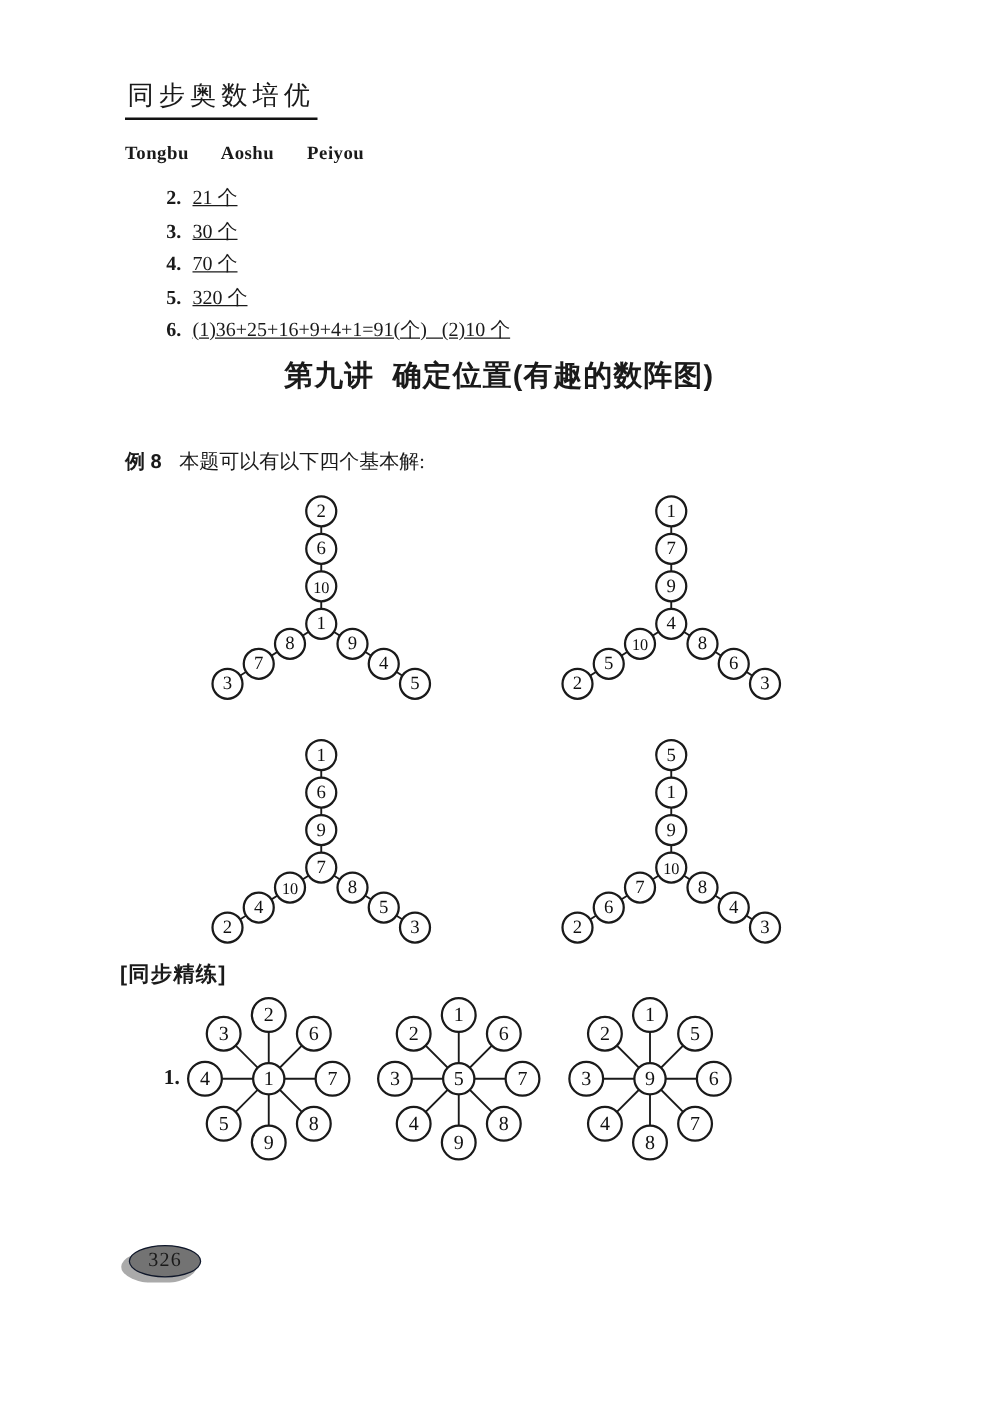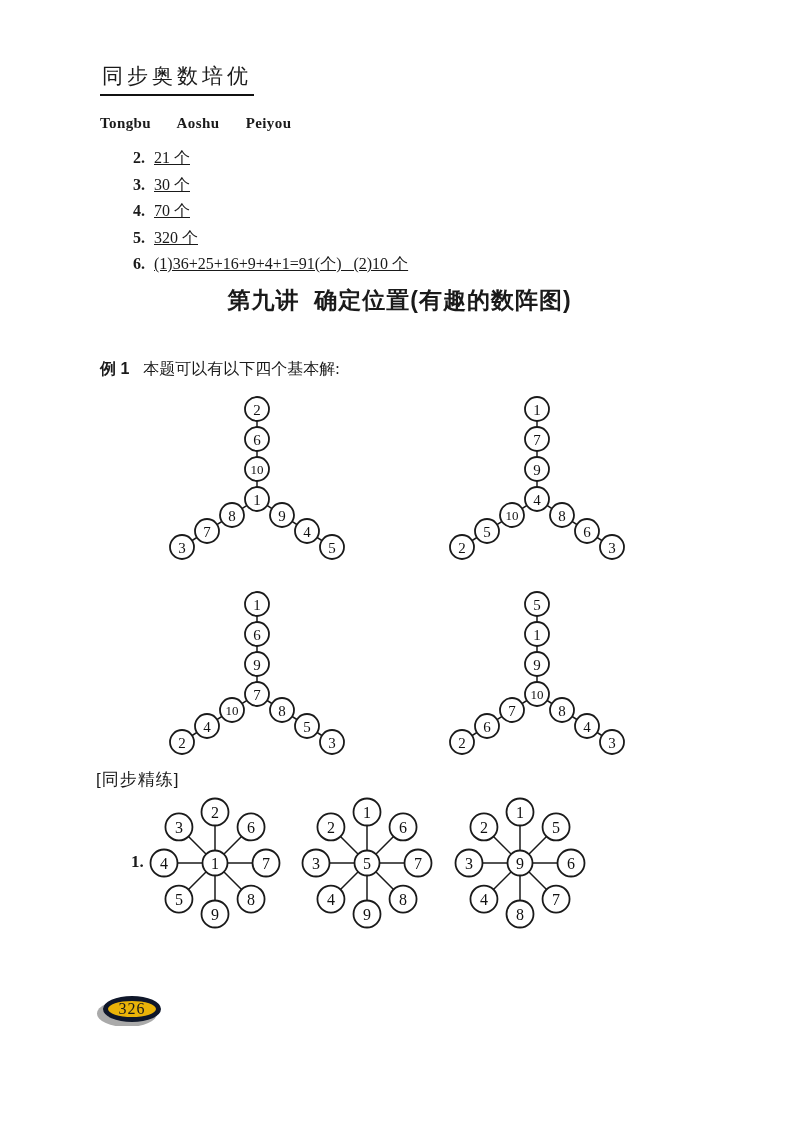--- a/index.html
+++ b/index.html
@@ -56,21 +56,21 @@
   
   .y-slot { position:absolute; width:200px; height:176px; }
   .y-slot.y1 { left:157px; top:392px; }
   .y-slot.y2 { left:437px; top:392px; }
   .y-slot.y3 { left:157px; top:587px; }
   .y-slot.y4 { left:437px; top:587px; }
 
   .practice-label {
     position:absolute; left:96px; top:768px;
     font-family:"Liberation Sans","DejaVu Sans",sans-serif;
-    font-weight:normal; font-size:17px; letter-spacing:1px;
+    font-weight:bold; font-size:17px; letter-spacing:1px;
   }
   .item-number {
     position:absolute; left:131px; top:852px;
     font-weight:bold; font-size:17px;
   }
   .star-slot { position:absolute; width:136px; height:136px; }
   .star-slot.s1 { left:147px; top:795px; }
   .star-slot.s2 { left:299px; top:795px; }
   .star-slot.s3 { left:452px; top:795px; }
 
@@ -83,21 +83,21 @@
   }
 
   
   .page-number-badge { position:absolute; left:97px; top:995px; width:66px; height:34px; }
   .oval-shadow {
     position:absolute; left:0; top:5px; width:60px; height:27px;
     background:#aaaaaa; border-radius:50%;
   }
   .oval {
     position:absolute; left:6px; top:1px; width:58px; height:26px;
-    background:#eab308; border:5px solid #0f172a; border-radius:50%;
+    background:#737373; border:1px solid #0f172a; border-radius:50%;
     display:flex; align-items:center; justify-content:center;
     font-size:16px; letter-spacing:1px;
   }
 </style>
 </head>
 <body>
 
 <div class="page">
 
   <header class="book-header">
@@ -124,21 +124,21 @@
       </div>
       <div class="answer-row">
         <span class="ans-num">6.</span>
         <span class="ans-text">(1)36+25+16+9+4+1=91(个)   (2)10 个</span>
       </div>
     </div>
 
   <h1 class="section-title">第九讲  确定位置(有趣的数阵图)</h1>
 
   <div class="example-line">
-    <span class="example-label">例 1</span><span class="example-text">本题可以有以下四个基本解:</span>
+    <span class="example-label">例 8</span><span class="example-text">本题可以有以下四个基本解:</span>
   </div>
 
   <div class="y-slot y1"><svg width="200" height="176">
         <line x1="100" y1="17" x2="100" y2="107" class="connector"></line>
         <line x1="100" y1="107" x2="25" y2="155" class="connector"></line>
         <line x1="100" y1="107" x2="175" y2="155" class="connector"></line>
         <g>
           <circle cx="100" cy="17" r="12" class="node-circle"></circle>
           <text x="100" y="17.5" class="node-label" font-size="15">2</text>
         </g>

